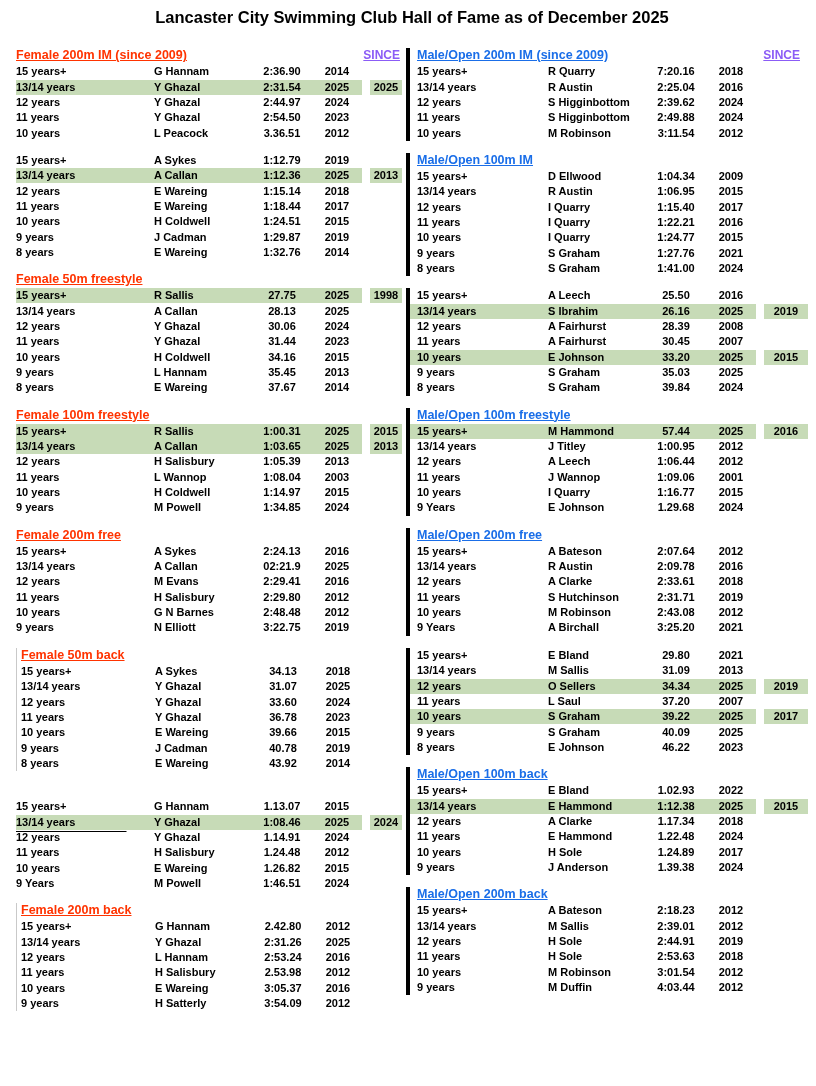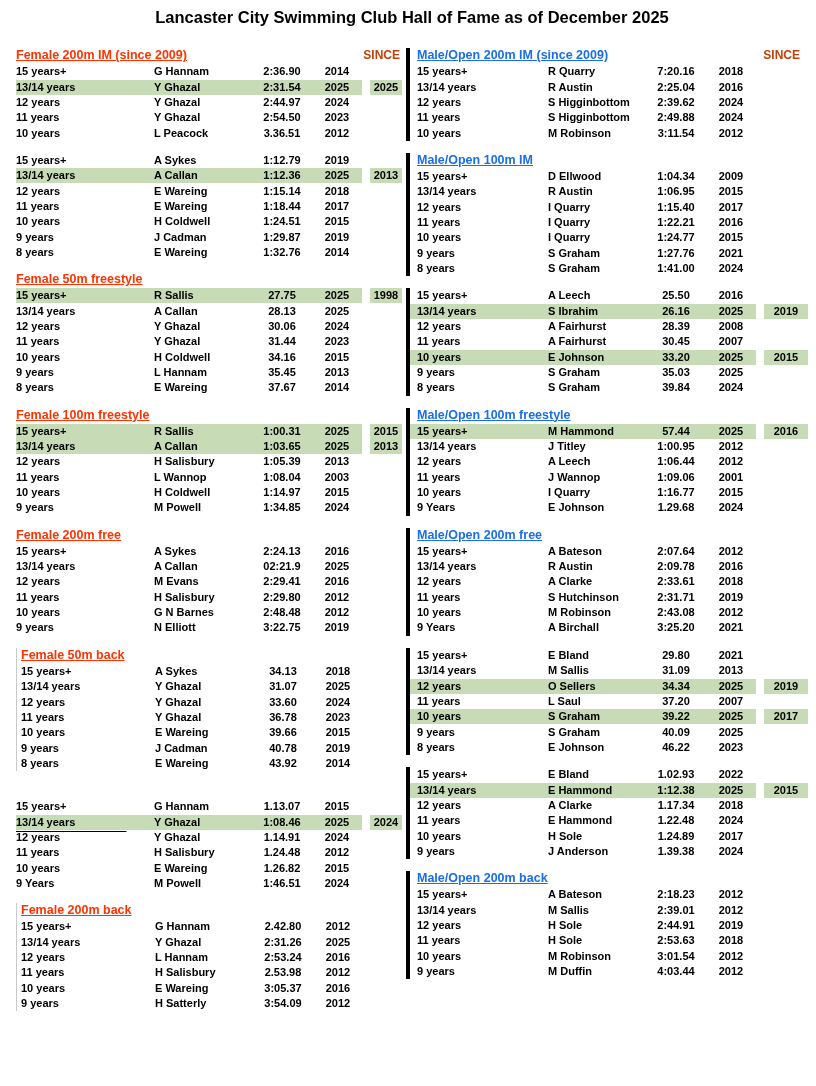--- a/index.html
+++ b/index.html
@@ -23,22 +23,22 @@
   .sec.rule{border-left:1px solid #c9c9c9;}
 
   .sec-head{
     height:16px;display:flex;justify-content:space-between;
     align-items:flex-start;line-height:14px;
   }
   .col-right .sec-head{padding-left:7px;}
   .rule .sec-head{padding-left:4px;}
   .sec-title{font-size:12.5px;font-weight:bold;text-decoration:underline;white-space:nowrap;}
   .since-head{
-    font-size:12px;font-weight:bold;
-    color:#c2410c;padding-right:2px;
+    font-size:12px;font-weight:bold;text-decoration:underline;
+    color:#8b5cf6;padding-right:2px;
   }
   .col-right .since-head{padding-right:8px;}
 
   .row{
     display:grid;
     grid-template-columns:138px 98px 60px 50px 1fr;
     height:15.35px;align-items:center;
     font-size:11px;line-height:15px;
   }
   .c{white-space:nowrap;box-sizing:border-box;}
@@ -730,20 +730,23 @@
           </div>
           <div class="row">
             <span class="c age">8 years</span>
             <span class="c name">E Johnson</span>
             <span class="c time">46.22</span>
             <span class="c year">2023</span>
             <span class="c since"></span>
           </div>
         </section>
         <section class="sec">
+          <div class="sec-head">
+            <span class="sec-title" style="color: rgb(26, 110, 232);">Male/Open 100m back</span>
+          </div>
           <div class="row">
             <span class="c age">15 years+</span>
             <span class="c name">E Bland</span>
             <span class="c time">1.02.93</span>
             <span class="c year">2022</span>
             <span class="c since"></span>
           </div>
           <div class="row hl">
             <span class="c age">13/14 years</span>
             <span class="c name">E Hammond</span>

